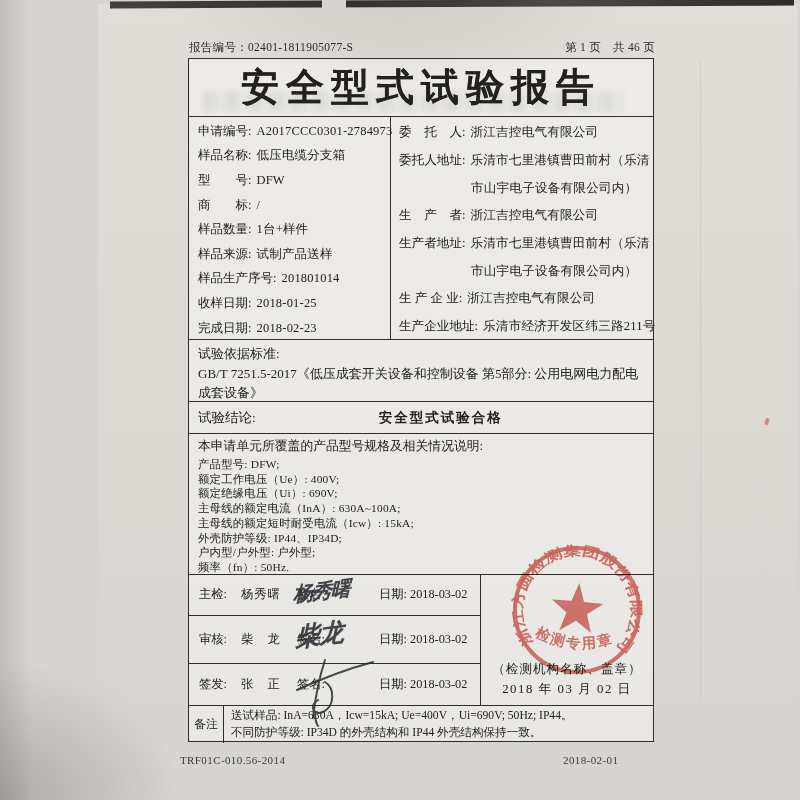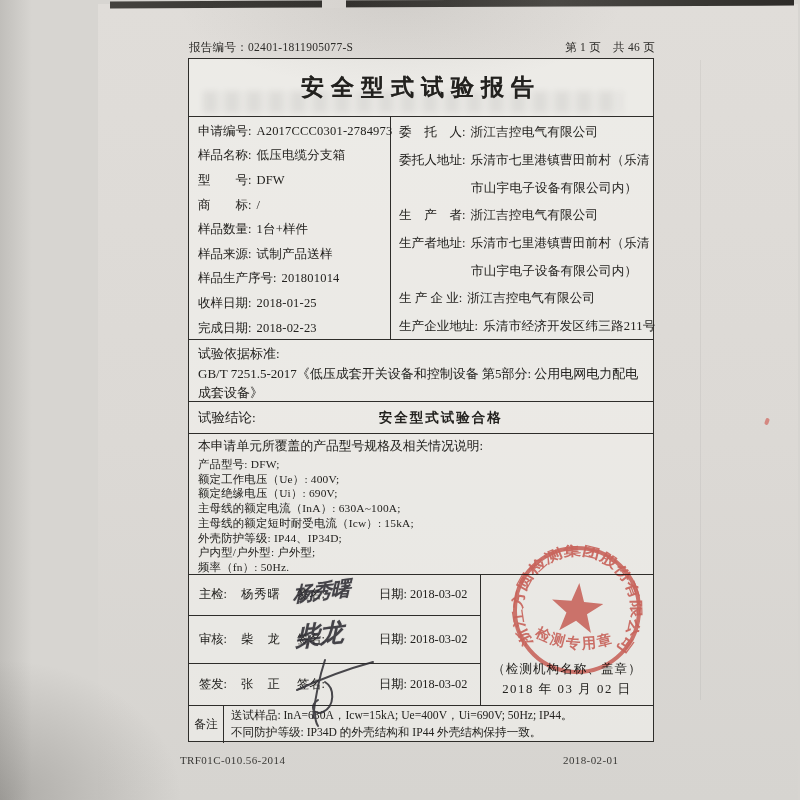--- a/index.html
+++ b/index.html
@@ -36,21 +36,21 @@
     position:absolute;left:188px;top:58px;width:466px;height:684px;
     border:1.6px solid #2e2d2a;box-sizing:border-box;
     background:rgba(250,249,246,.5);
     display:flex;flex-direction:column;
   }
   .sec{box-sizing:border-box;flex:none;position:relative;}
   .bt{border-top:1.4px solid #2e2d2a;}
 
   .title-row{height:57px;display:flex;align-items:center;justify-content:center;}
   .doc-title{
-    font-size:23px;font-weight:bold;letter-spacing:7px;color:#22211e;
+    font-size:38px;font-weight:bold;letter-spacing:7px;color:#22211e;
     position:relative;z-index:2;text-shadow:0 0 .6px rgba(30,30,30,.6);
   }
   .bleed-band{
     position:absolute;left:14px;top:32px;width:420px;height:22px;z-index:1;
     background:repeating-linear-gradient(90deg,rgba(90,88,90,.22) 0 14px,rgba(120,118,120,.08) 14px 22px);
     filter:blur(3px);opacity:.45;
   }
 
   .info-sec{height:223px;display:flex;}
   .info-left{width:202px;border-right:1.4px solid #2e2d2a;box-sizing:border-box;padding:2px 0 0 9px;}

